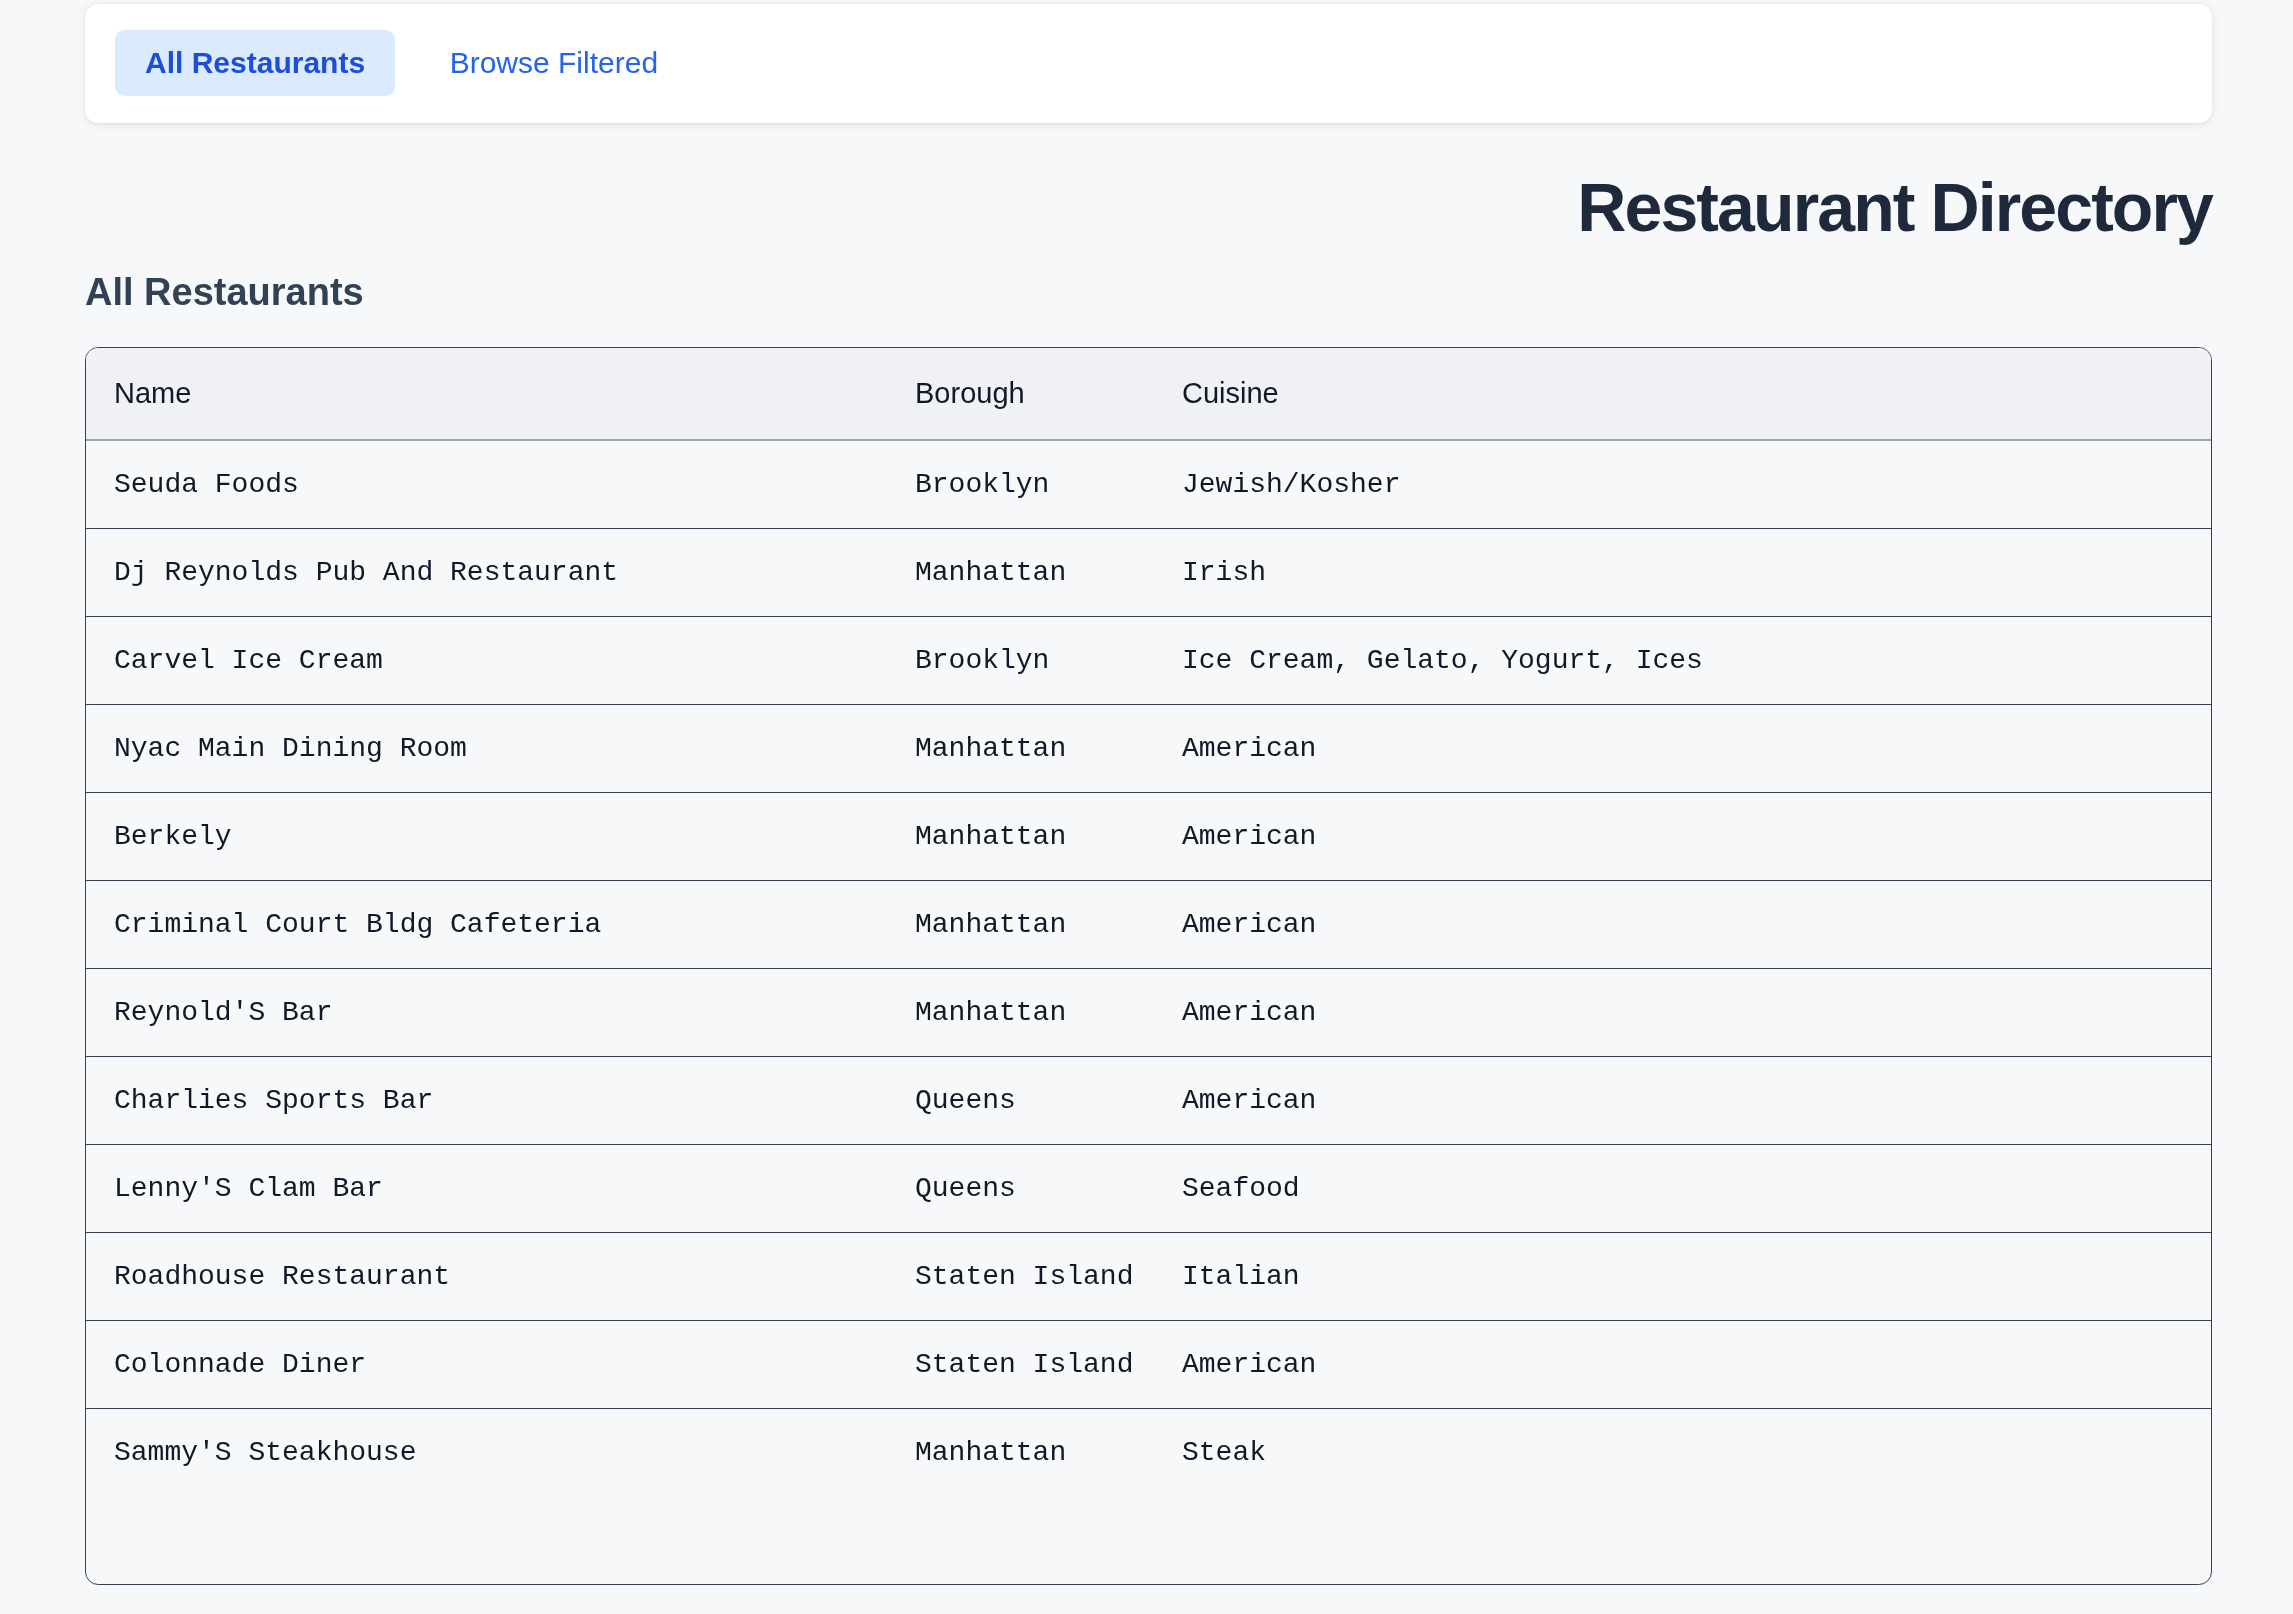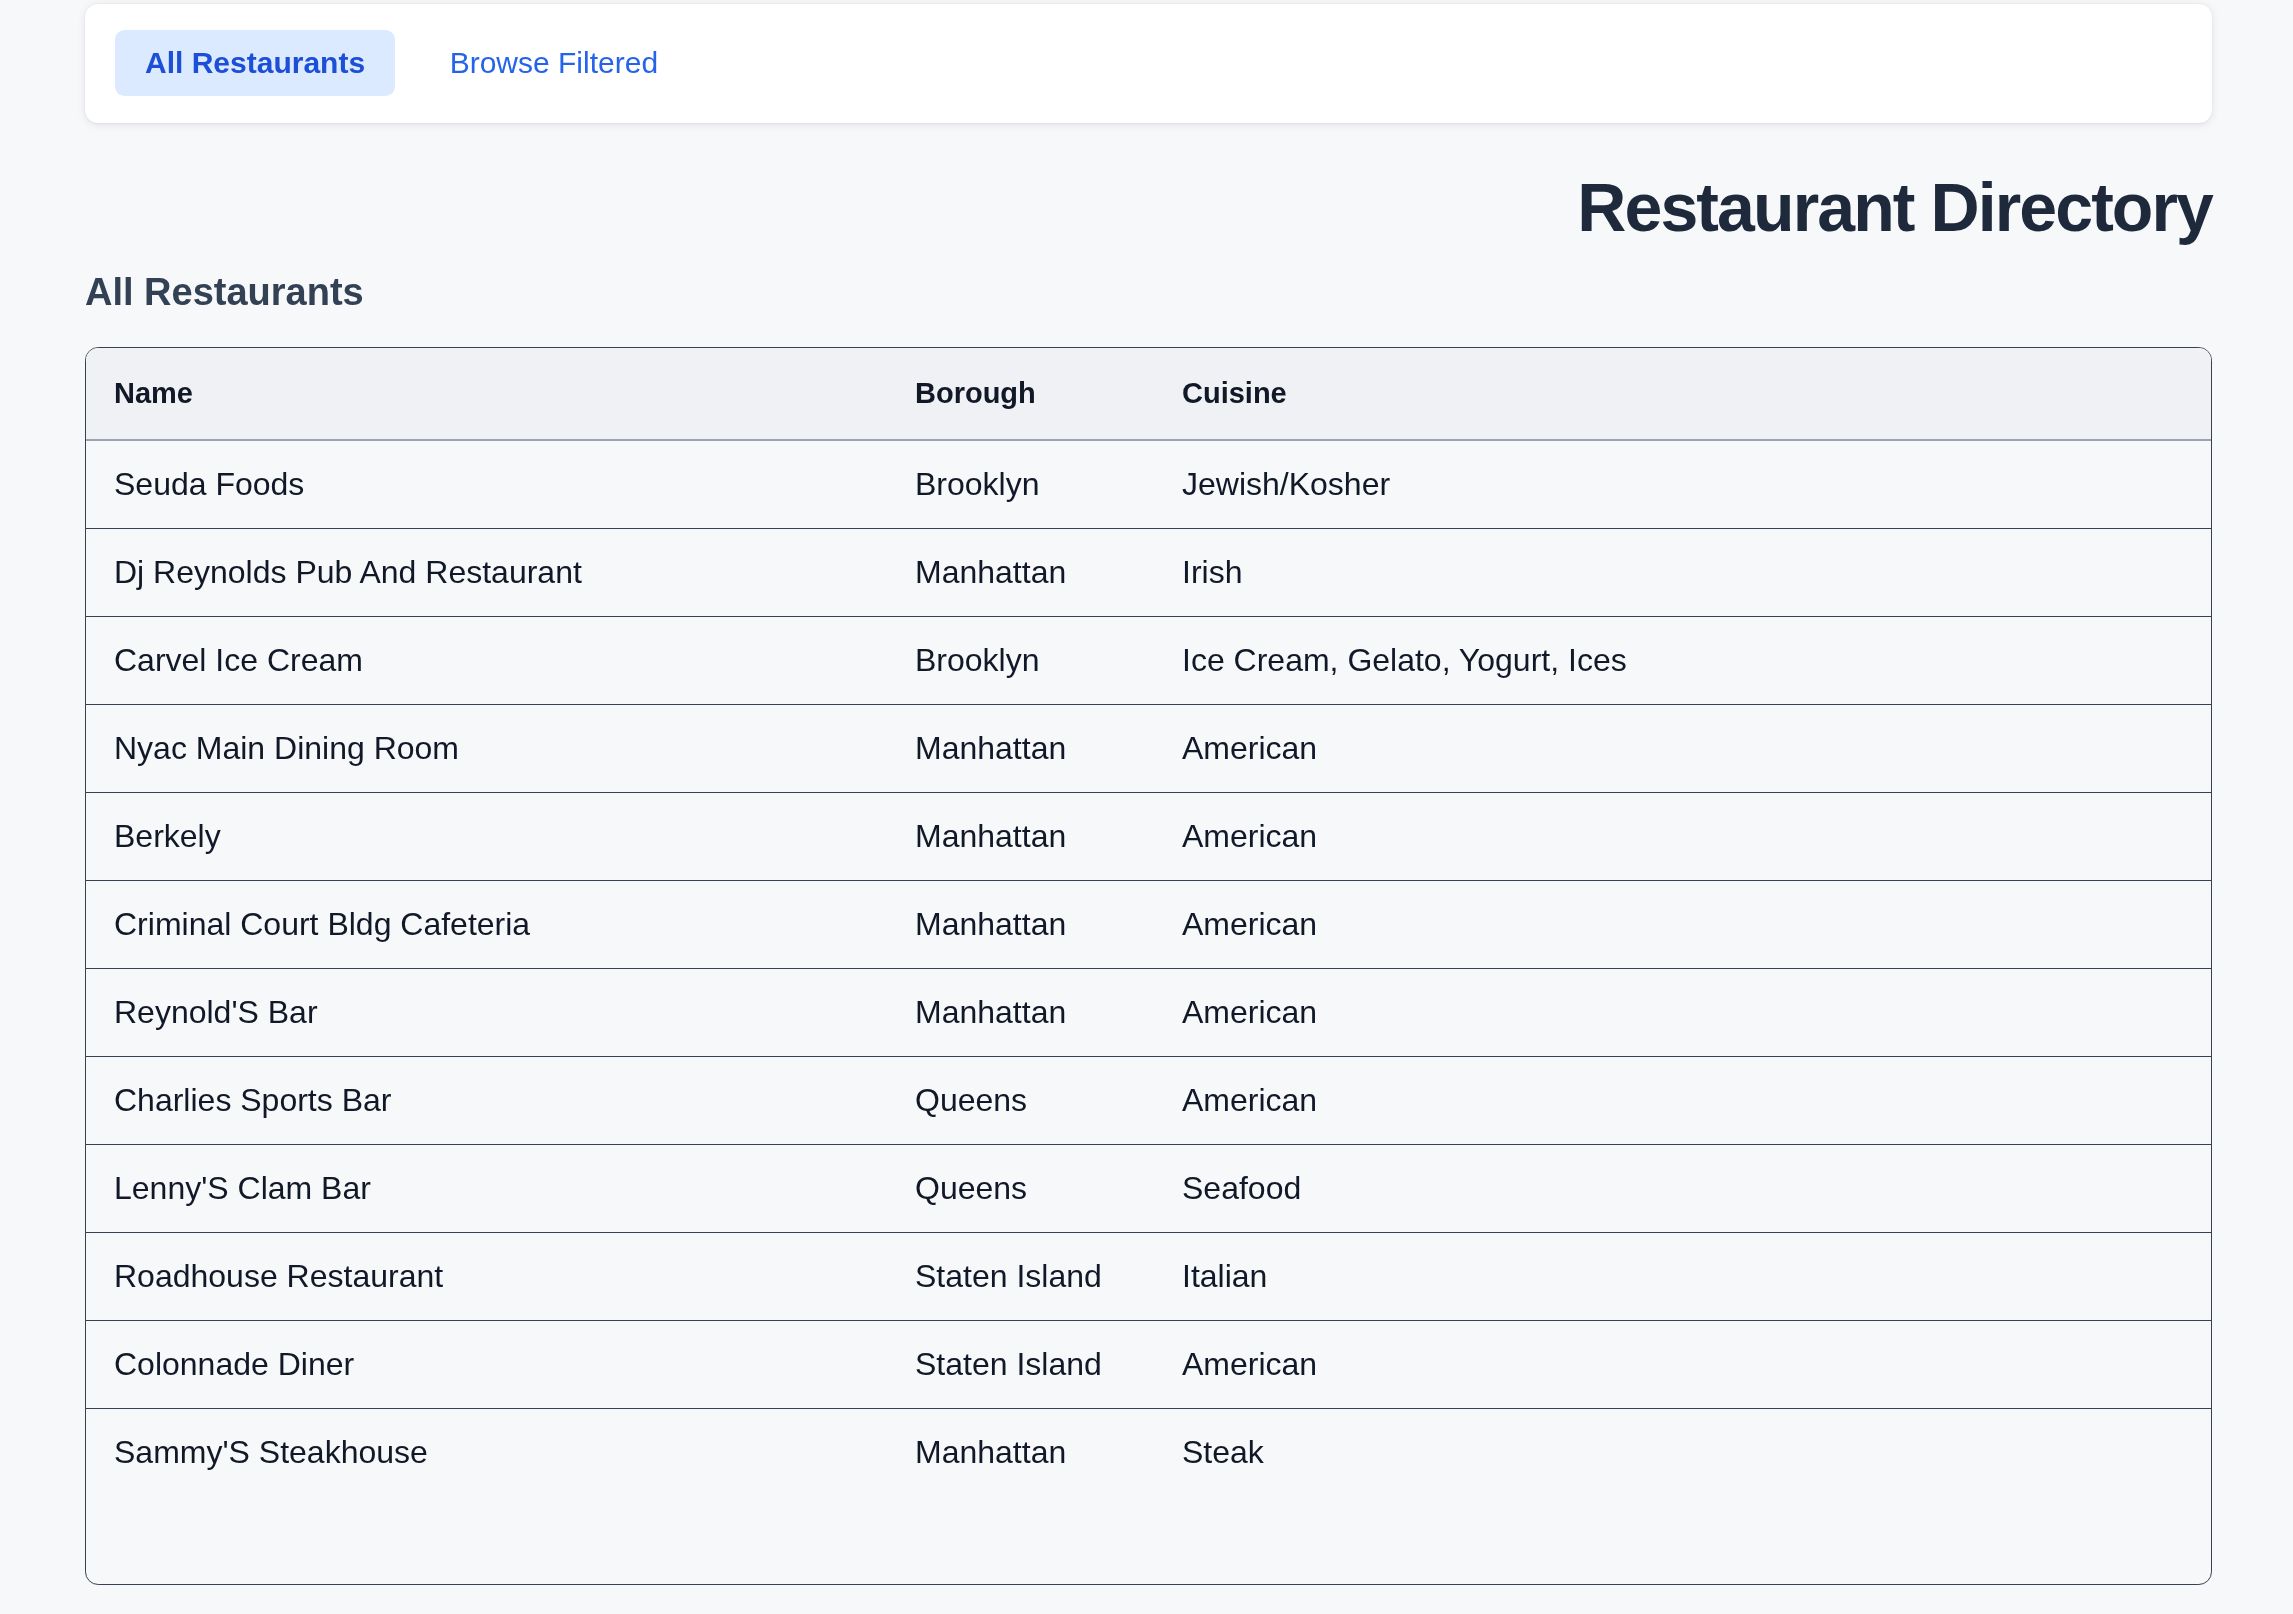--- a/index.html
+++ b/index.html
@@ -84,34 +84,35 @@
     width: 100%;
     border-collapse: collapse;
     table-layout: fixed;
   }
   col.c-name    { width: 829px; }
   col.c-borough { width: 267px; }
   thead th {
     background: var(--header-bg);
     height: 92px;
     font-size: 29px;
-    font-weight: 700;
+    font-weight: 400;
     text-align: left;
     color: var(--text-dark);
     border-bottom: 2.8px solid var(--border-gray);
     padding: 0;
   }
   tbody td {
     height: 88px;
-    font-size: 32px;
+    font-size: 28px;
     font-weight: 400;
     color: var(--text-dark);
     padding: 0;
     overflow: hidden;
     white-space: nowrap;
+    font-family: Liberation Mono, monospace;
   }
   tbody tr + tr td {
     border-top: 1.9px solid var(--border-dark);
   }
   th.first, td.first { padding-left: 28px; }
 </style>
 </head>
 <body>
 
 <header class="nav-card">

